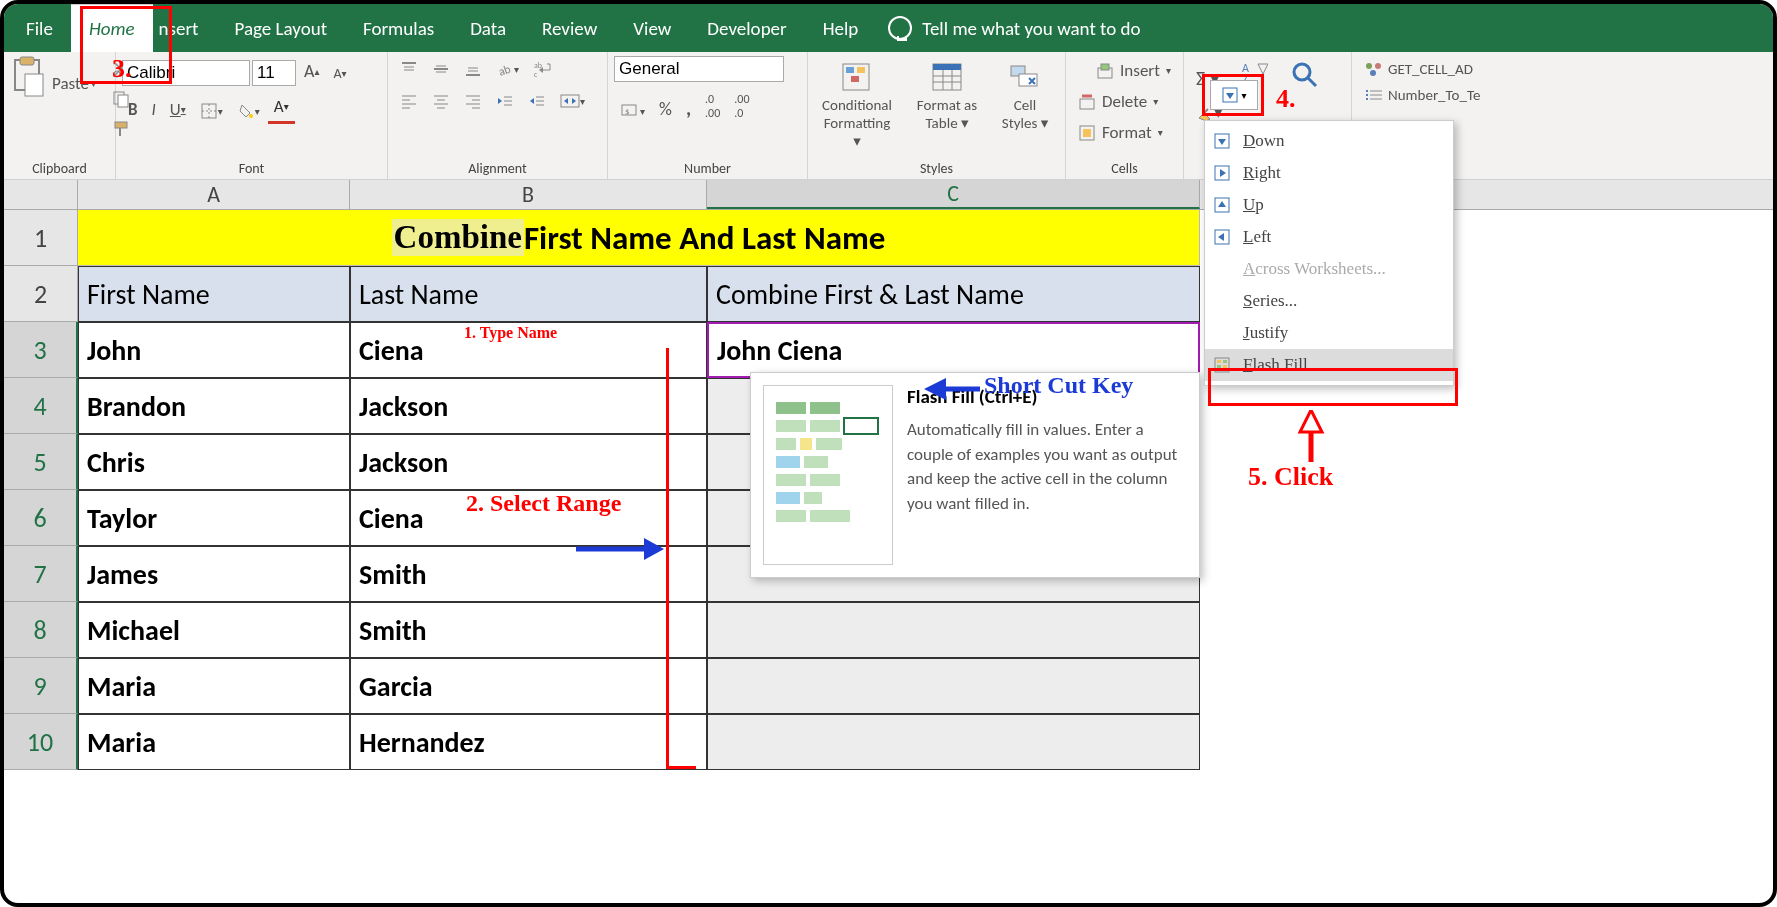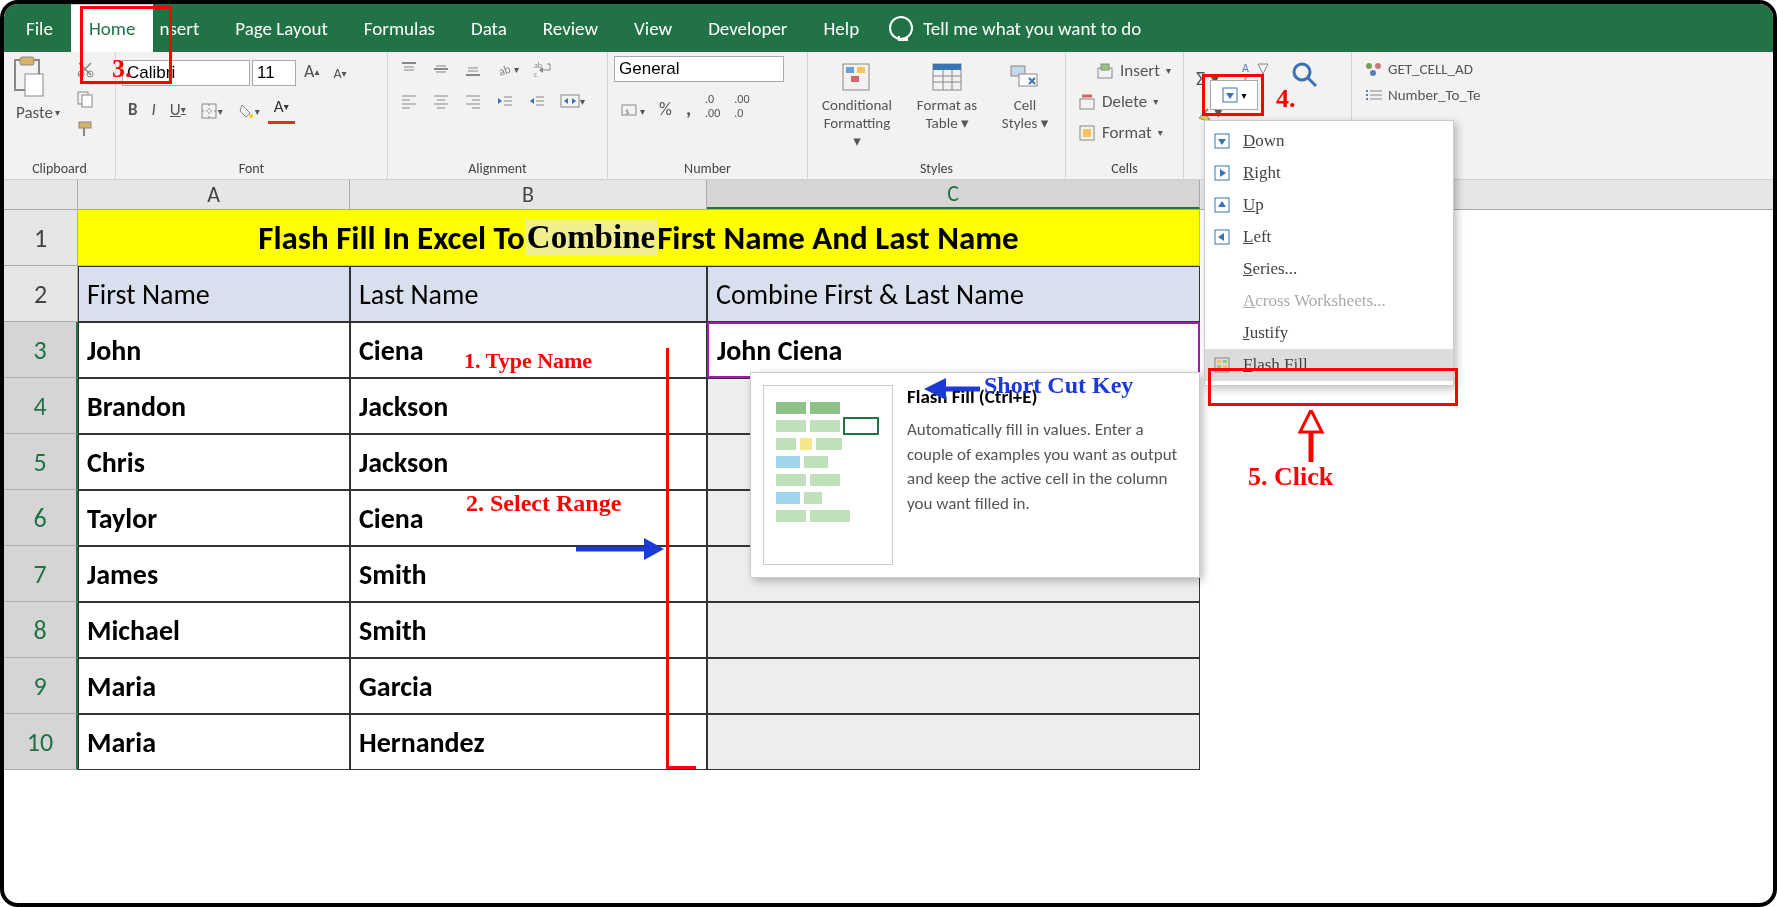--- a/index.html
+++ b/index.html
@@ -1,20 +1,20 @@
 <!DOCTYPE html>
 <html><head>
 <meta charset="utf-8">
 <style>
 * { box-sizing: border-box; margin: 0; padding: 0; }
 body { font-family: "Segoe UI", Calibri, Arial, sans-serif; background: #fff; width: 1777px; height: 907px; overflow: hidden; border: 4px solid #000; border-radius: 18px; position: relative; }
 
 .ribbon-tabs { background: #217346; height: 48px; display: flex; align-items: center; padding: 0 4px; }
 .ribbon-tab { color: #fff; font-size: 19px; padding: 0 18px; height: 48px; display: inline-flex; align-items: center; cursor: pointer; }
-.ribbon-tab.active { background: #fff; color: #217346; border-top: 1px solid #ccc; }
+.ribbon-tab.active { background: #fff; color: #217346; border-top: 1px solid #ccc; font-style: italic; }
 .tell-me { display: flex; align-items: center; color: #fff; font-size: 19px; margin-left: 12px; }
 .bulb-icon { width: 24px; height: 24px; border: 2px solid #fff; border-radius: 50%; margin-right: 10px; position: relative; }
 .bulb-icon::after { content: ""; position: absolute; bottom: -3px; left: 7px; width: 6px; height: 3px; border: 2px solid #fff; border-top: none; }
 
 .ribbon { background: #f3f2f1; height: 128px; display: flex; border-bottom: 1px solid #d1d1d1; }
 .rgroup { border-right: 1px solid #d5d5d5; padding: 4px 6px 2px; display: flex; flex-direction: column; justify-content: space-between; min-width: 0; }
 .rgroup-label { text-align: center; font-size: 14px; color: #444; margin-top: auto; padding-top: 2px; }
 .rrow { display: flex; align-items: flex-end; gap: 2px; }
 .rbtn { padding: 4px 6px; font-size: 17px; color: #555; display: inline-flex; align-items: center; justify-content: center; cursor: pointer; }
 .rbtn svg { display: block; }
@@ -75,21 +75,21 @@
   <div class="tell-me">
     <span class="bulb-icon"></span>
     <span>Tell me what you want to do</span>
   </div>
 </div>
 
 <div class="ribbon">
 
   <div class="rgroup" style="width:112px">
     <div class="rrow" style="align-items:flex-start">
-      <div style="display:flex;flex-direction:column;align-items:flex-start">
+      <div style="display:flex;flex-direction:row;align-items:flex-end">
         <svg width="36" height="42">
             <rect x="5" y="4" width="24" height="30" fill="none" stroke="#888" stroke-width="2"></rect>
             <rect x="10" y="1" width="14" height="8" rx="2" fill="#d9b26a" stroke="#888"></rect>
             <rect x="15" y="18" width="18" height="22" fill="#fff" stroke="#888"></rect>
           </svg>
         <div class="rbtn">
             <span>Paste</span>
             <span style="font-size:10px;margin-left:2px">▾</span>
           </div>
       </div>
@@ -381,21 +381,20 @@
 <div class="col-headers">
   <div class="corner"></div>
   <div class="ch wa">A</div>
   <div class="ch wb">B</div>
   <div class="ch wc" style="background:#d5d5d5;color:#217346;border-bottom:2px solid #217346">C</div>
 </div>
 
 <div class="gridrow">
   <div class="rowhead">1</div>
   <div class="cell title-cell">
-    <span>Flash Fill In Excel To </span>
     <span class="combine-word">Combine</span>
     <span> First Name And Last Name</span>
   </div>
 </div>
 
 <div class="gridrow">
   <div class="rowhead">2</div>
   <div class="cell wa hdr-cell">First Name</div>
   <div class="cell wb hdr-cell">Last Name</div>
   <div class="cell wc hdr-cell">Combine First &amp; Last Name</div>
@@ -486,27 +485,27 @@
       </svg>
       <span><span class="ul">U</span><span>p</span></span>
     </div>
   <div class="fill-item">
       <svg width="18" height="18">
         <rect x="2" y="2" width="14" height="14" fill="none" stroke="#3a72b5"></rect>
         <polygon points="5,9 11,5 11,13" fill="#3a72b5"></polygon>
       </svg>
       <span><span class="ul">L</span><span>eft</span></span>
     </div>
+  <div class="fill-item" style="color:#aaa">
+      <span style="width:18px"></span>
+      <span><span class="ul">A</span>cross Worksheets...</span>
+    </div>
   <div class="fill-item">
       <span style="width:18px"></span>
       <span><span class="ul">S</span><span>eries...</span></span>
-    </div>
-  <div class="fill-item" style="color:#aaa">
-      <span style="width:18px"></span>
-      <span><span class="ul">A</span>cross Worksheets...</span>
     </div>
   <div class="fill-item">
       <span style="width:18px"></span>
       <span><span class="ul">J</span><span>ustify</span></span>
     </div>
   <div class="fill-item hl">
       <svg width="18" height="18">
         <rect x="2" y="2" width="14" height="14" fill="none" stroke="#888"></rect>
         <rect x="4" y="4" width="4" height="3" fill="#f5c25b"></rect>
         <rect x="10" y="4" width="4" height="3" fill="#95c97a"></rect>
@@ -540,21 +539,21 @@
   </div>
   <div class="tooltip-text">
     <div class="tooltip-title">Flash Fill (Ctrl+E)</div>
     <div class="tooltip-desc">Automatically fill in values. Enter a couple of examples you want as output and keep the active cell in the column you want filled in.</div>
   </div>
 </div>
 
 <div class="redbox" style="top:2px;left:76px;width:92px;height:78px"></div>
 <div class="anno red" style="top:50px;left:108px;font-size:26px">3.</div>
 
-<div class="anno red" style="top:344px;left:460px;font-size:22px">1. Type Name</div>
+<div class="anno red" style="top:320px;left:460px;font-size:16px">1. Type Name</div>
 <div class="line-red" style="top:344px;left:662px;width:3px;height:420px"></div>
 <div class="line-red" style="top:762px;left:662px;width:30px;height:3px"></div>
 
 <div class="anno red" style="top:485px;left:462px;font-size:24px;line-height:1.2">2. Select Range</div>
 <svg class="arrow-blue-right" style="top:530px;left:570px" width="90" height="30">
     <line x1="2" y1="15" x2="70" y2="15" stroke="#1b3ad6" stroke-width="5"></line>
     <polygon points="70,4 70,26 90,15" fill="#1b3ad6"></polygon>
   </svg>
 
 <svg class="arrow-blue-left" style="top:370px;left:920px" width="56" height="30">

